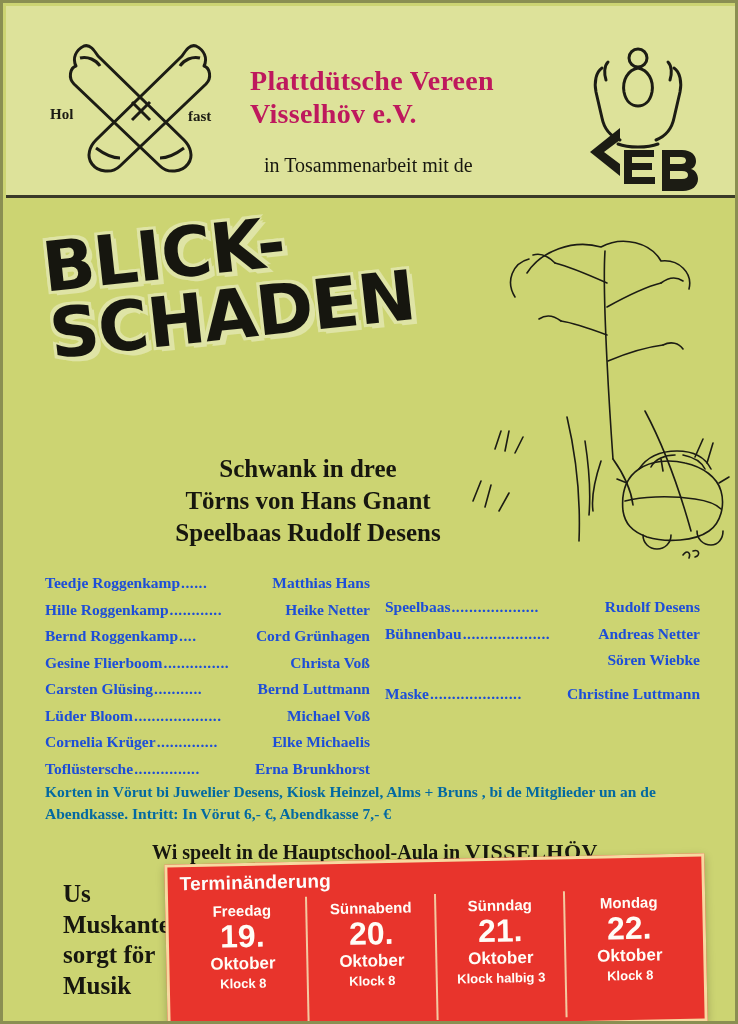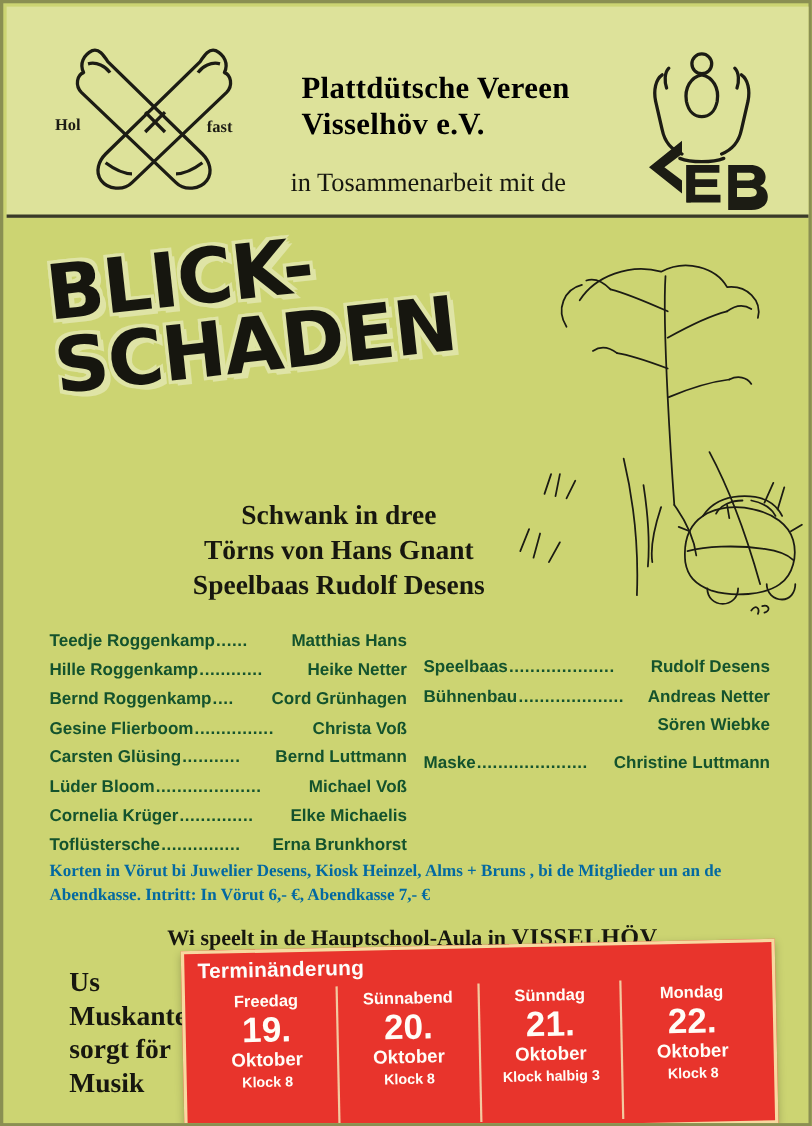--- a/index.html
+++ b/index.html
@@ -51,34 +51,34 @@
   .logo-x .fast {
     position: absolute;
     left: 148px; top: 80px;
     font-family: "Liberation Serif", serif;
     font-size: 15px;
     font-weight: bold;
     color: #1c1c14;
   }
   .club-title {
     position: absolute;
-    left: 268px; top: 58px;
+    left: 244px; top: 58px;
     width: 330px;
     font-family: "Liberation Serif", serif;
     font-weight: bold;
     font-size: 28px;
     line-height: 1.18;
-    color: #000000;
+    color: #be185d;
     letter-spacing: 0.3px;
   }
   .coop-line {
     position: absolute;
     left: 258px; top: 148px;
     font-family: "Liberation Serif", serif;
-    font-size: 24px;
+    font-size: 20px;
     color: #17170f;
   }
   .leb-logo {
     position: absolute;
     left: 556px; top: 26px;
     width: 160px; height: 160px;
   }
 
   
   .title-wrap {
@@ -127,24 +127,24 @@
     position: absolute;
     left: 42px; top: 572px;
     width: 325px;
   }
   .cast-right {
     position: absolute;
     left: 382px; top: 596px;
     width: 315px;
   }
   .cast-row {
-    font-family: Liberation Sans, sans-serif;
+    font-family: Liberation Serif, serif;
     font-size: 15.5px;
     font-weight: bold;
-    color: #14532d;
+    color: #1d4ed8;
     line-height: 1;
     margin-bottom: 11px;
     display: flex;
     align-items: baseline;
     white-space: nowrap;
   }
   .cast-row .role { flex: 0 0 auto; }
   .cast-row .dots {
     flex: 1 1 auto;
     overflow: hidden;

